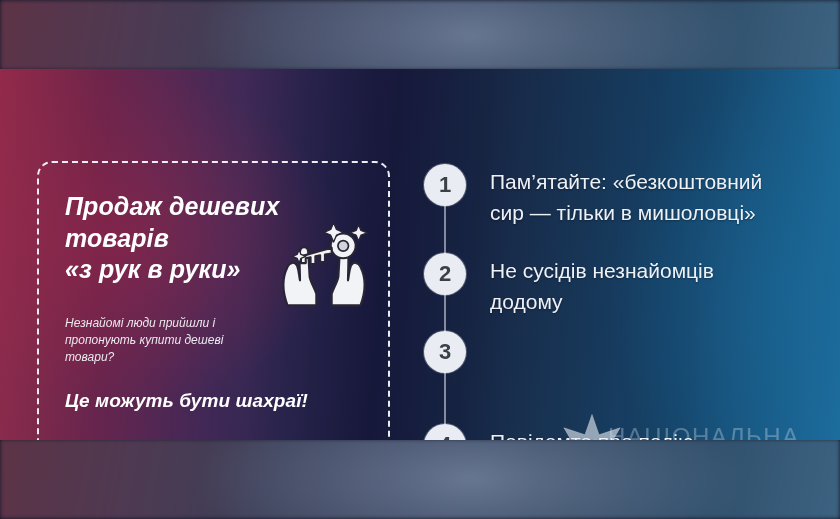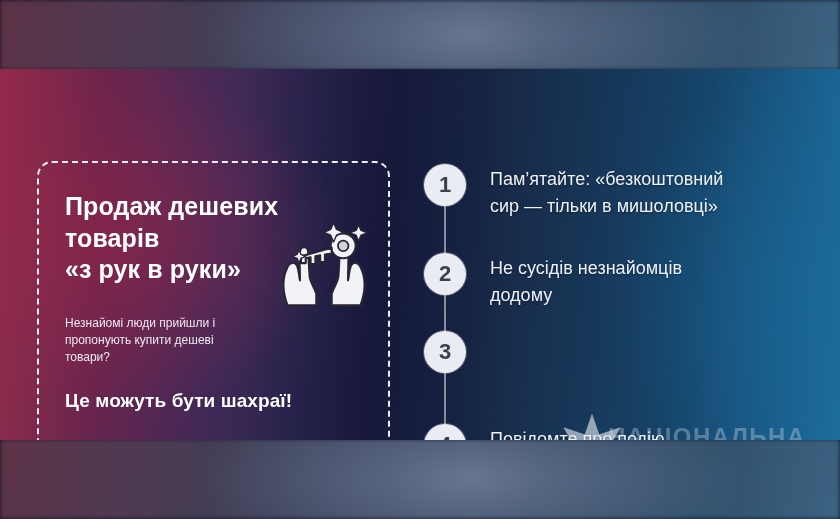--- a/index.html
+++ b/index.html
@@ -79,40 +79,40 @@
     pointer-events:none;
     z-index:1;
   }
   .wm-badge {
     position:absolute; left:0; top:58px;
     width:78px; height:78px;
     opacity:.80;
   }
   .wm-word {
     position:absolute;
-    font-weight:bold;
+    font-weight:normal;
     color:rgba(214,226,238,.34);
     letter-spacing:1.5px;
     white-space:nowrap;
     text-transform:uppercase;
   }
   .wm-word.line1 { left:55px; top:68px; font-size:24px; }
 
   
   .card {
     position:absolute;
     left:37px; top:92px;
     width:353px; height:318px;
     border:2px dashed rgba(255,255,255,.92);
     border-radius:15px;
     z-index:3;
   }
   .card-inner {
     position:absolute;
-    left:26px; top:28px; right:22px; bottom:18px;
+    left:26px; top:28px; right:22px; bottom:18px;font-style:italic;
   }
 
   .card-title {
     font-size:25px;
     font-weight:bold;
     color:#ffffff;
     line-height:1.26;
     letter-spacing:.1px;
     max-width:250px;
     white-space:pre-line;
@@ -179,21 +179,21 @@
     display:flex;
     align-items:center;
     justify-content:center;
     box-shadow:0 0 0 1px rgba(255,255,255,.25);
     z-index:2;
   }
 
   .step-text {
     margin-left:24px;
     margin-top:2px;
-    font-size:18px;
+    font-size:21px;
     color:#eef1f6;
     line-height:1.48;
     white-space:pre-line;
     max-width:330px;
     text-shadow:0 1px 2px rgba(0,0,0,.35);
   }
 </style>
 </head>
 <body>
 

